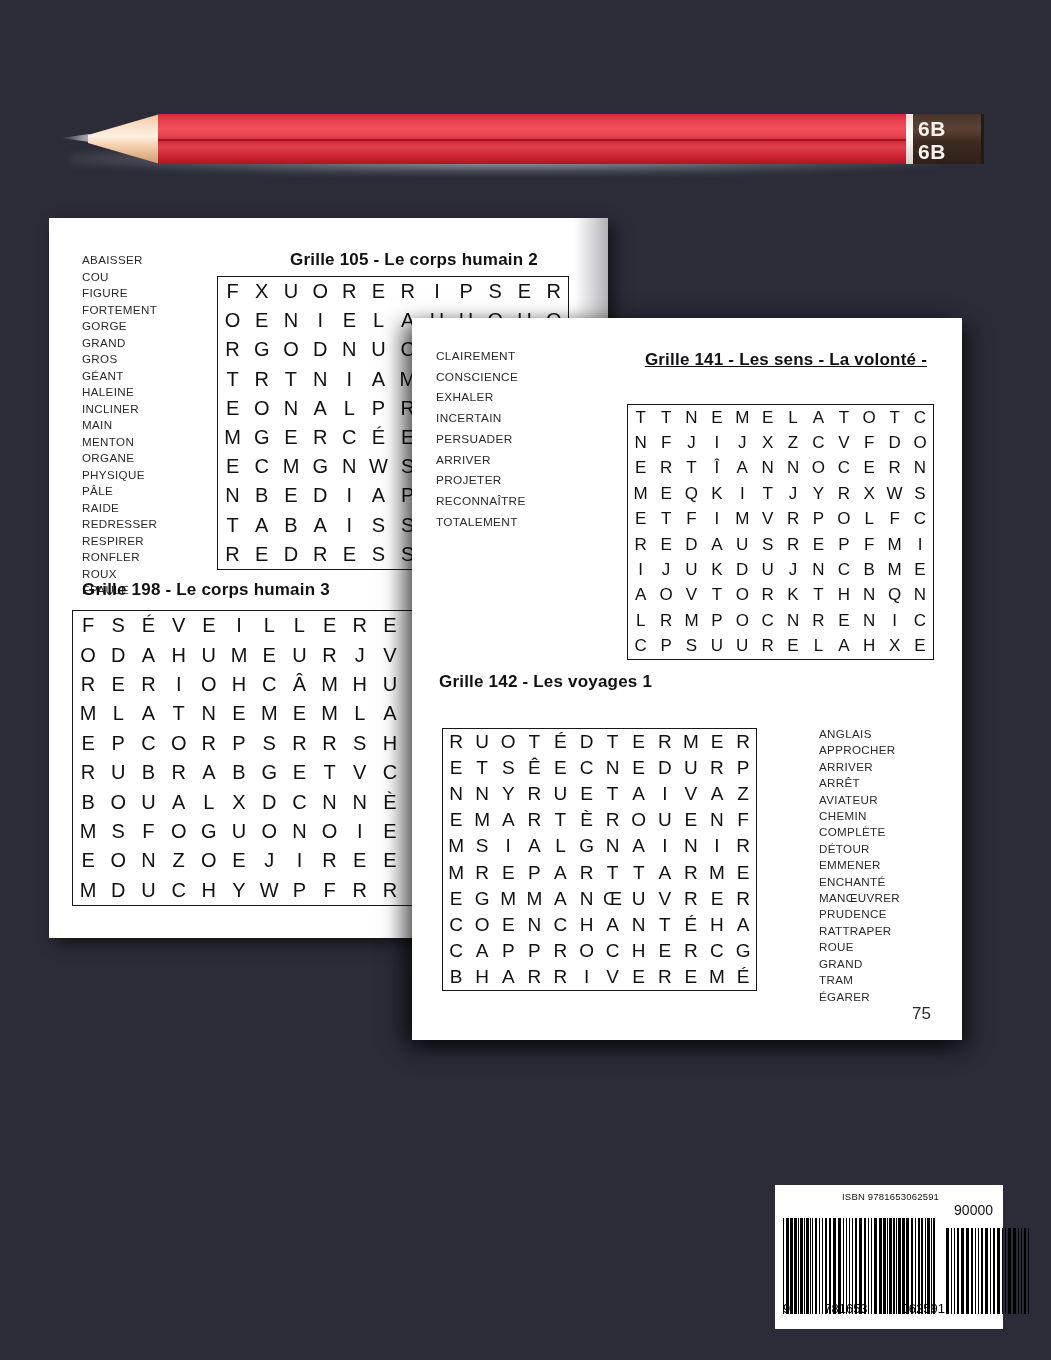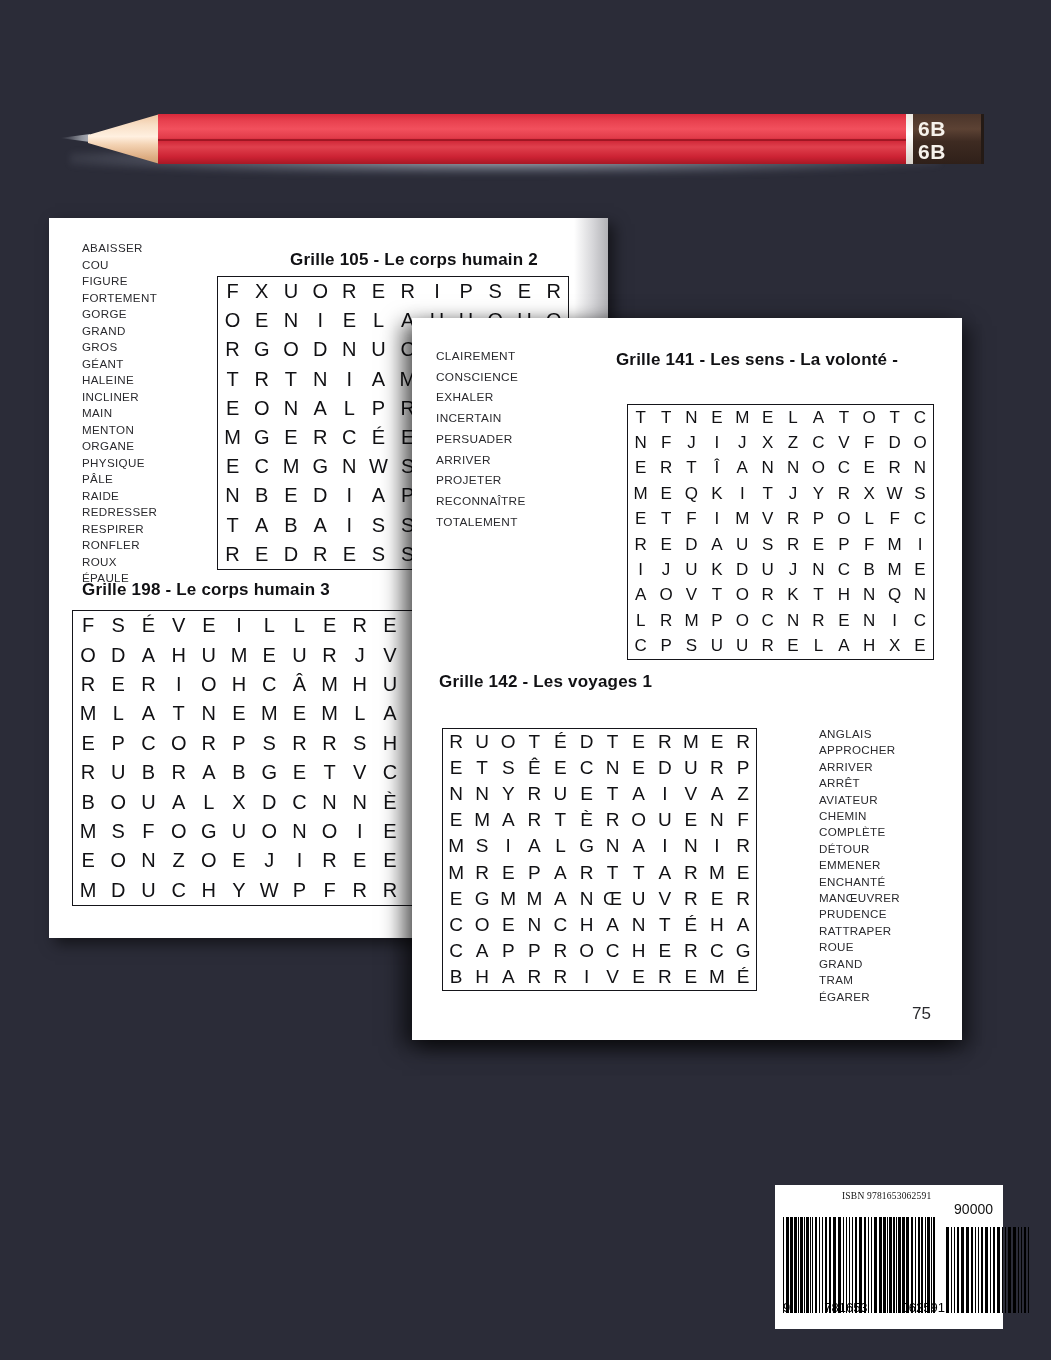--- a/index.html
+++ b/index.html
@@ -164,21 +164,21 @@
     justify-content: center;
     font-family: "Liberation Sans", sans-serif;
     font-size: 20px;
     color: #111114;
   }
 
   
   #g105-words {
     position: absolute;
     left: 33px;
-    top: 22px;
+    top: 34px;
   }
   #g105-title {
     position: absolute;
     left: 190px;
     top: 32px;
     width: 350px;
     text-align: center;
   }
   #g105-grid {
     position: absolute;
@@ -208,22 +208,23 @@
     left: 24px;
     top: 28px;
     line-height: 20.7px;
     font-size: 11.8px;
   }
   #g141-title {
     position: absolute;
     left: 175px;
     top: 29px;
     width: 340px;
-    text-align: center;
+    text-align: right;
     line-height: 25px;
+    text-decoration: underline;
   }
   #g141-grid {
     position: absolute;
     left: 215px;
     top: 86px;
     grid-template-columns: repeat(12, 25.4px);
     grid-auto-rows: 25.4px;
   }
   #g141-grid .grid-cell { font-size: 17px; }
 
@@ -263,21 +264,21 @@
     left: 768px;
     top: 1178px;
     width: 242px;
     height: 158px;
     background: #ffffff;
     border: 7px solid #2b2c38;
     box-sizing: border-box;
     padding: 6px 8px 4px 8px;
   }
   #isbn-text {
-    font-family: Liberation Serif, serif;
+    font-family: Liberation Sans, sans-serif;
     font-size: 9.5px;
     color: #111;
     margin-left: 14px;
     margin-bottom: 2px;
     letter-spacing: 0.2px;
     padding-left: 45px;
   }
   #barcode-row {
     display: flex;
     align-items: flex-end;

